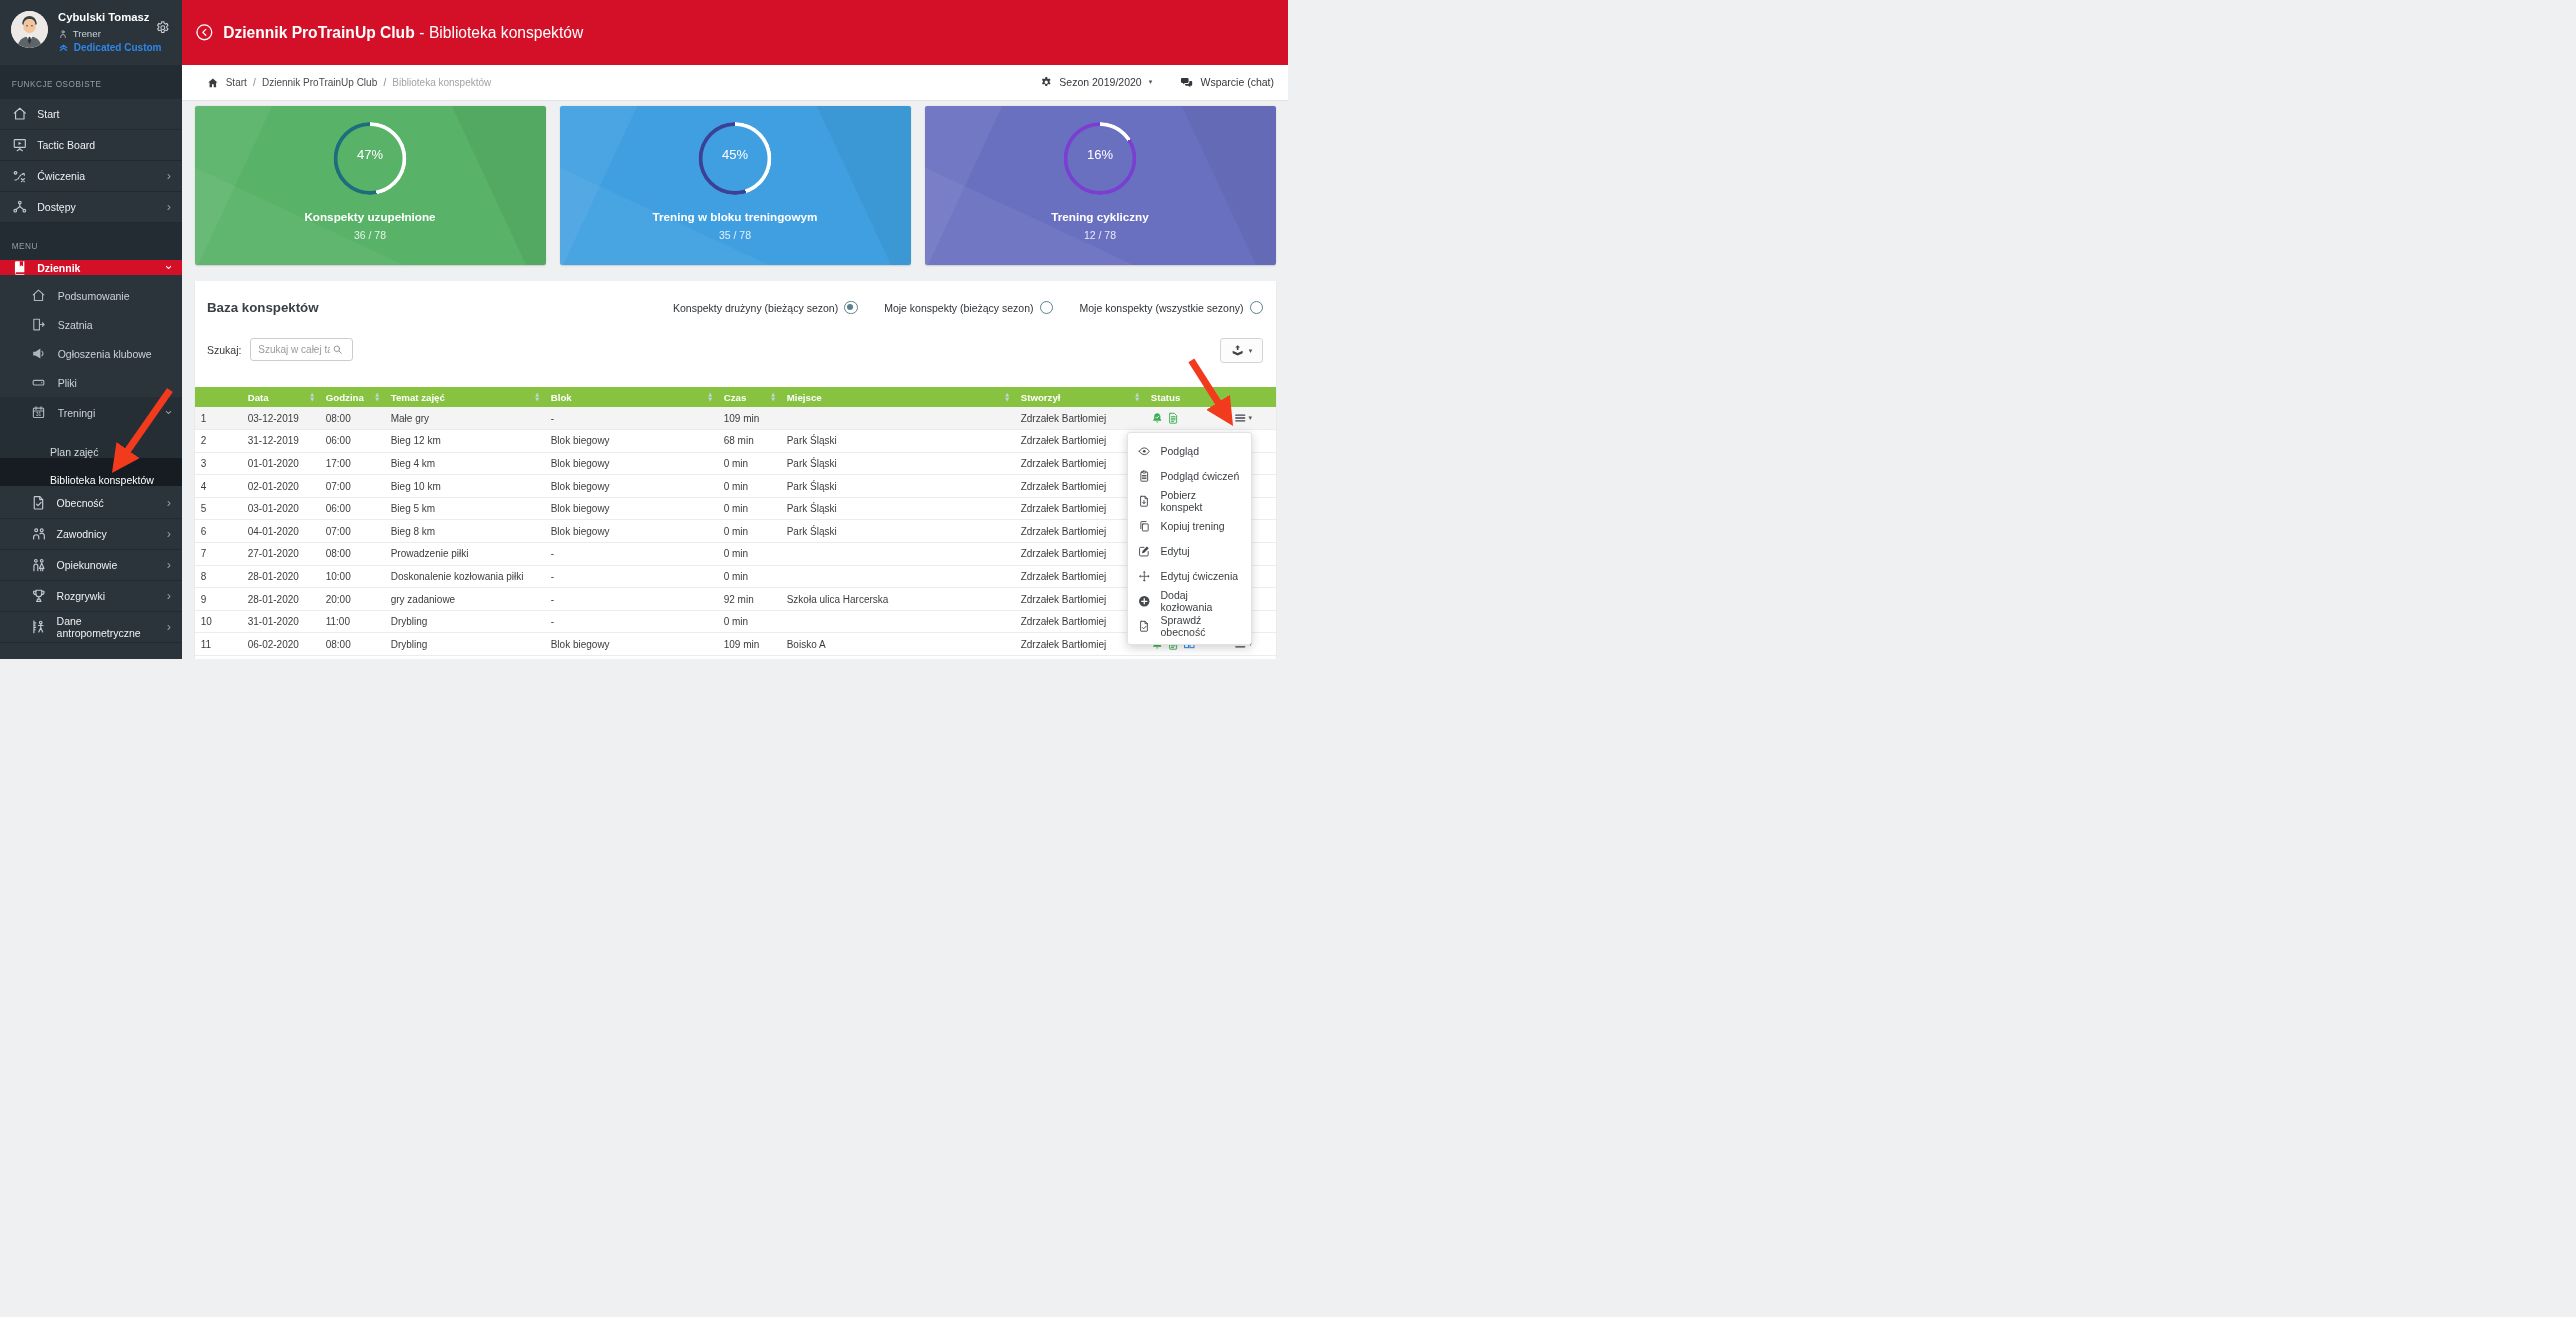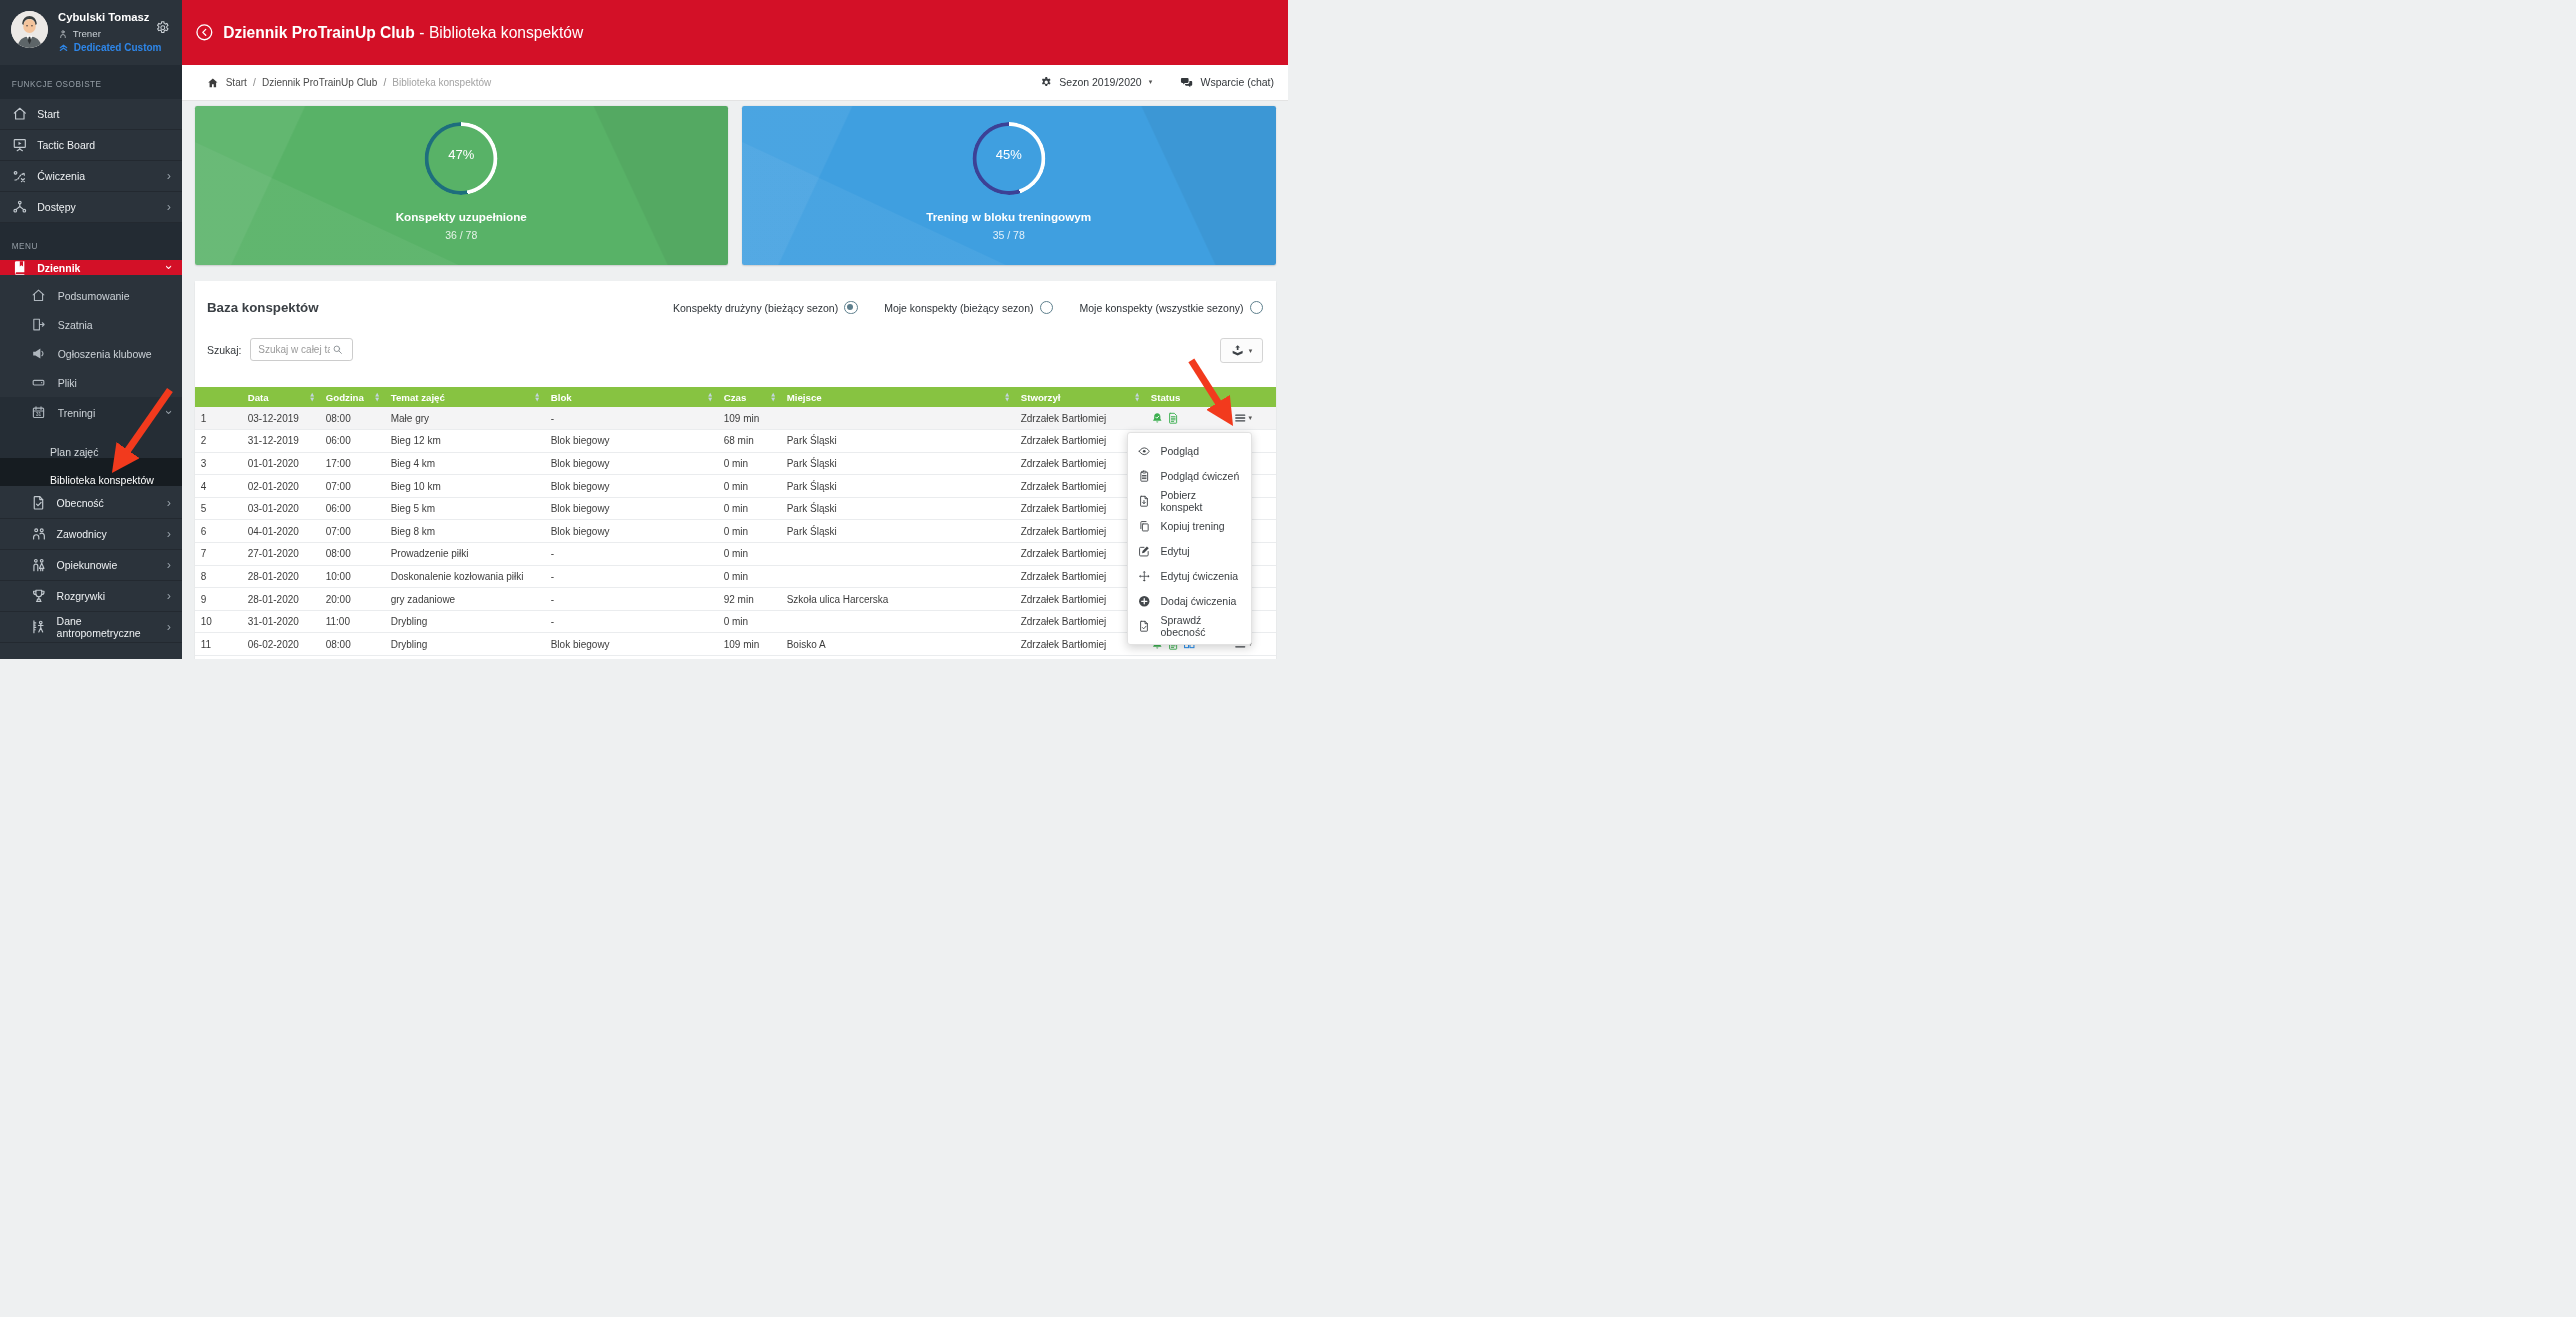--- a/index.html
+++ b/index.html
@@ -382,20 +382,27 @@
         <div class="pct">47%</div>
         <div class="c-title">Konspekty uzupełnione</div>
         <div class="c-frac">36 / 78</div>
       </div>
       <div class="card" style="background: rgb(63, 159, 224);">
         <div class="tex"></div>
         <div class="ring" style="background: conic-gradient(rgb(255, 255, 255) 45%, rgb(60, 65, 150) 0deg);"></div>
         <div class="pct">45%</div>
         <div class="c-title">Trening w bloku treningowym</div>
         <div class="c-frac">35 / 78</div>
+      </div>
+      <div class="card" style="background: rgb(106, 112, 192);">
+        <div class="tex"></div>
+        <div class="ring" style="background: conic-gradient(rgb(255, 255, 255) 16%, rgb(122, 63, 208) 0deg);"></div>
+        <div class="pct">16%</div>
+        <div class="c-title">Trening cykliczny</div>
+        <div class="c-frac">12 / 78</div>
       </div>
     </div>
 
   <div id="panel">
     <div class="pn-title">Baza konspektów</div>
     <div id="radios">
         <span class="radio-g">
           <span class="rlbl">Konspekty drużyny (bieżący sezon)</span>
           <span class="rdot sel"></span>
         </span>
@@ -705,21 +712,21 @@
         </span>
         <span>Edytuj ćwiczenia</span>
       </div>
       <div class="ctx-item">
         <span class="ic ">
           <svg viewBox="0 0 24 24">
             <circle cx="12" cy="12" r="10" fill="currentColor"></circle>
             <path d="M12 7v10M7 12h10" stroke="#fff" stroke-width="2.4" stroke-linecap="round"></path>
           </svg>
         </span>
-        <span>Dodaj ćwiczenia</span>
+        <span>Dodaj kozłowania</span>
       </div>
       <div class="ctx-item">
         <span class="ic ">
           <svg viewBox="0 0 24 24" fill="none" stroke="currentColor" stroke-width="1.8" stroke-linecap="round" stroke-linejoin="round">
             <path d="M6 2.5h7.5L18 7v13.5a1 1 0 01-1 1H6a1 1 0 01-1-1v-17a1 1 0 011-1z"></path>
             <path d="M13.5 2.5V7H18"></path>
             <path d="M8.5 14.5l2.4 2.4 4.6-5"></path>
           </svg>
         </span>
         <span>Sprawdź obecność</span>

